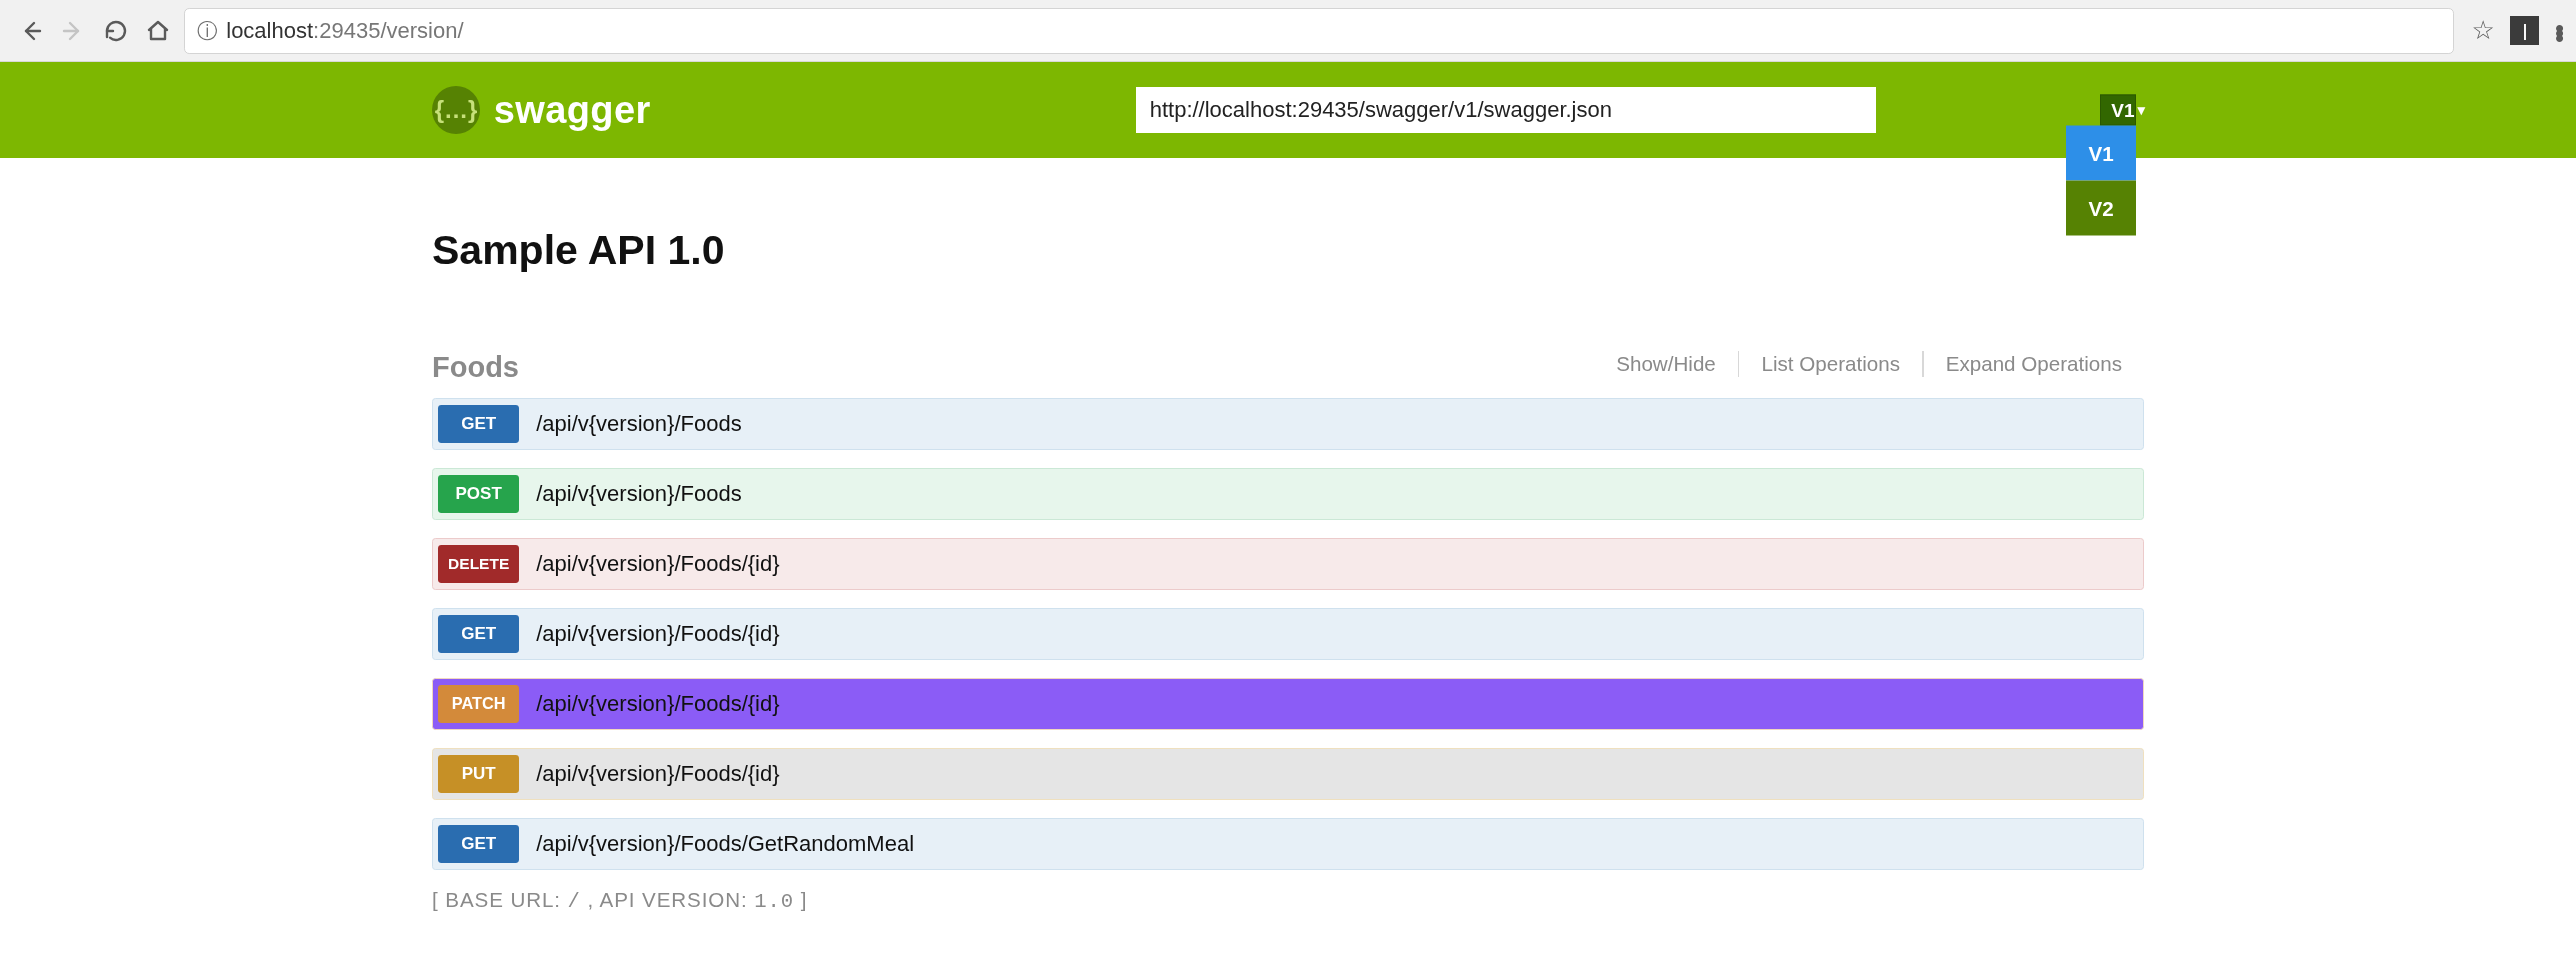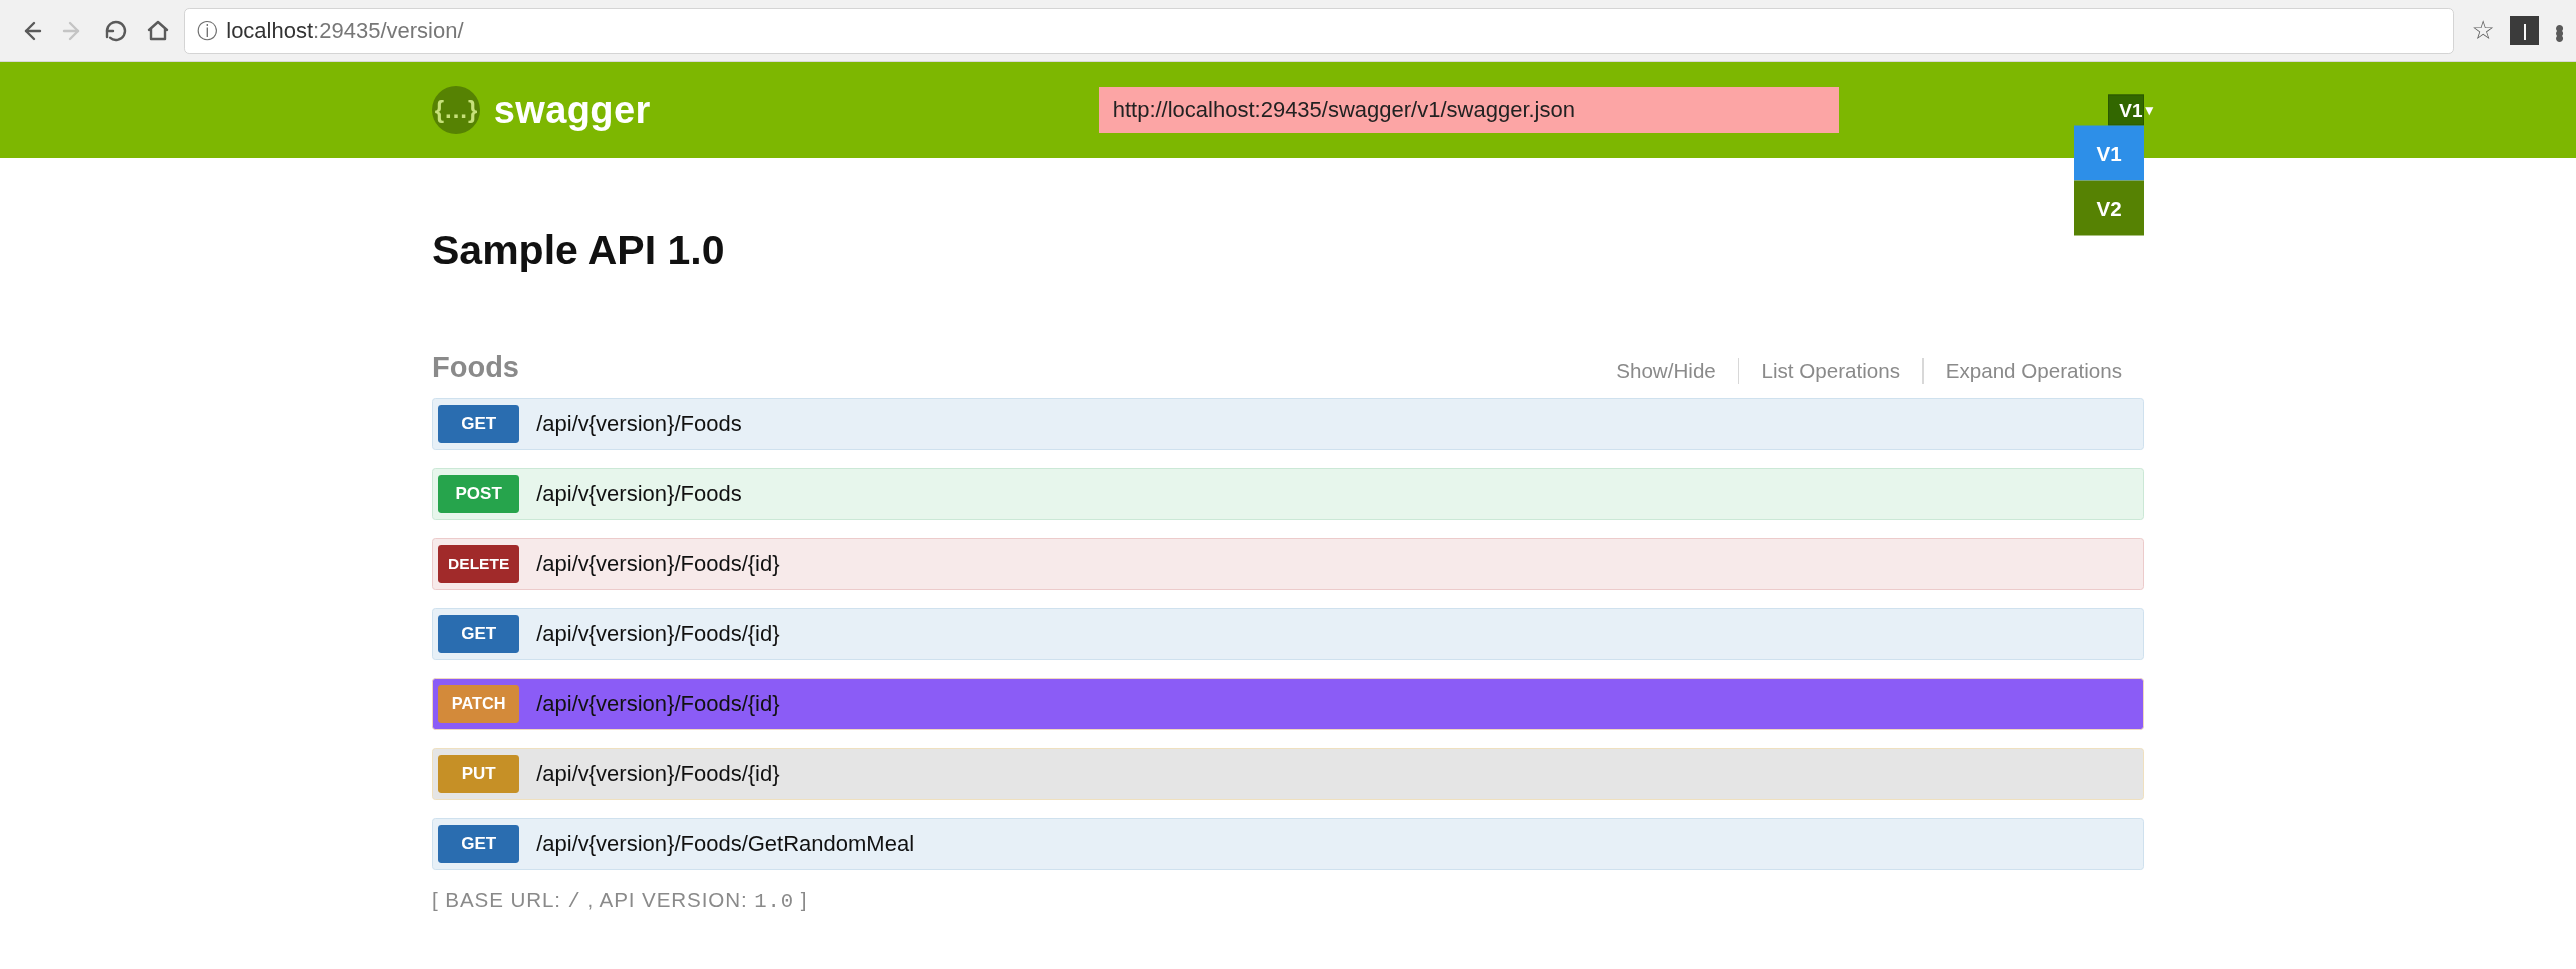--- a/index.html
+++ b/index.html
@@ -41,26 +41,26 @@
       width: 1712px; display: flex; align-items: center; position: relative;
     }
     .logo { display: flex; align-items: center; gap: 13.7px; }
     .logo-badge {
       width: 48px; height: 48px; border-radius: 50%; background: #568203;
       display:flex; align-items:center; justify-content:center; color:#c6e07a; font-size:24px; font-weight:bold;
     }
     .logo-text { color:#fff; font-size:38px; font-weight:bold; letter-spacing:0.4px; }
 
     .json-url-box {
-      position:absolute; left: 667px; width: 740px; height: 46px; background:#fca5a5;
+      position:absolute; left: 704px; width: 740px; height: 46px; background:#ffffff;
       display:flex; align-items:center; padding:0 13.7px; font-size:22px; color:#222;
     }
 
     .version-select {
-      position:absolute; right:0; top:50%; transform:translateY(-50%);
+      position:absolute; right:8px; top:50%; transform:translateY(-50%);
       width:70px;
       padding-left:34px;
     }
     .version-head {
       height:31px; background:#326700; color:#fff; display:flex; align-items:center;
       justify-content:space-between; padding:0 10.3px; font-size:19px; font-weight:600;
       border:0.9px solid #2a5800; cursor:pointer;
     }
     .version-head .tri { font-size:13.7px; }
     .version-options { position:absolute; left:0; top:31px; width:100%; }
@@ -68,21 +68,21 @@
       height:55px; display:flex; align-items:center; justify-content:center;
       color:#fff; font-size:20.6px; font-weight:600; cursor:pointer;
     }
     .version-option.v1 { background:#2d8fe8; }
     .version-option.v2 { background:#568203; }
 
     
     .main { width:1712px; margin:0 auto; padding-top: 69px; }
     .api-title { font-size:41px; font-weight:bold; color:#111; margin-bottom: 77px; }
 
-    .tag-row { display:flex; align-items:flex-end; justify-content:space-between; margin-bottom: 13.7px; }
+    .tag-row { display:flex; align-items:flex-start; justify-content:space-between; margin-bottom: 13.7px; }
     .tag-name { font-size:29px; font-weight:bold; color:#8a8a8a; }
     .tag-actions { display:flex; align-items:center; gap:0; font-size:20.6px; color:#8a8a8a; }
     .tag-actions .act { padding:0 22px; cursor:pointer; }
     .tag-actions .sep { width:1.7px; height:26px; background:#d8d8d8; }
 
     .endpoint {
       display:flex; align-items:center; height:52px; margin-bottom:18px; border-radius:3.4px;
       border:0.9px solid; padding:5.2px; gap:17px;
     }
     .method {

